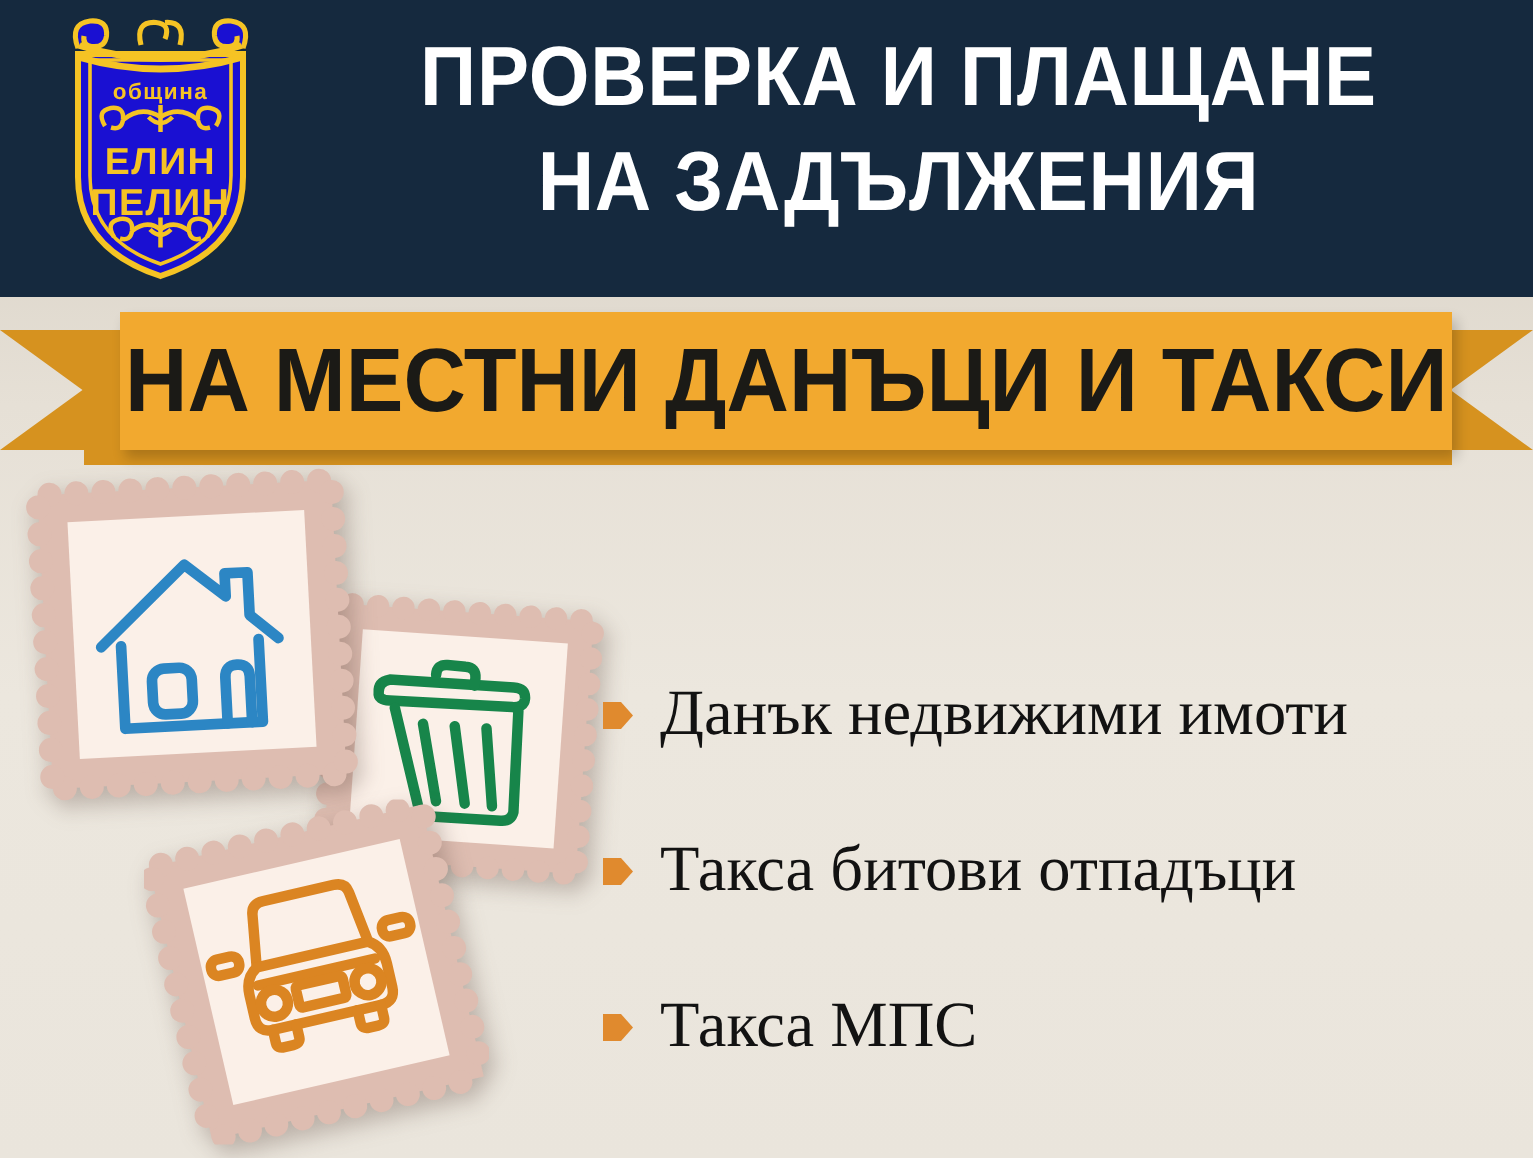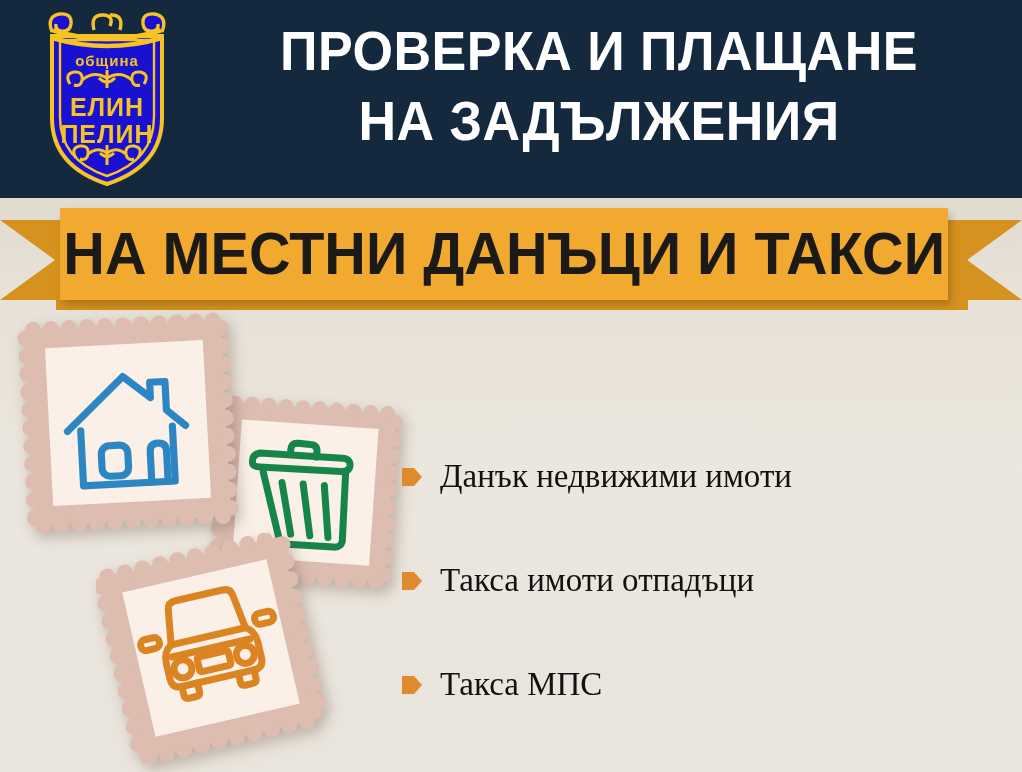--- a/index.html
+++ b/index.html
@@ -79,21 +79,21 @@
   #ribbon-underlay {
     position: absolute;
     left: 56px;
     top: 22px;
     width: 912px;
     height: 90px;
     background: #D6921F;
   }
   #ribbon-main {
     position: absolute;
-    left: 60px;
+    left: 80px;
     top: 10px;
     width: 888px;
     height: 92px;
     background: #F2A92F;
     box-shadow: 3px 5px 8px rgba(0,0,0,0.20);
     display: flex;
     align-items: center;
     justify-content: center;
   }
   #ribbon-text {
@@ -134,21 +134,21 @@
   .bullet-marker {
     flex: 0 0 auto;
     width: 20px;
     height: 22px;
     margin-right: 18px;
     margin-top: 2px;
   }
   .bullet-marker svg { display: block; }
   .bullet-label {
     font-family: "Liberation Serif", serif;
-    font-size: 33px;
+    font-size: 43px;
     line-height: 48px;
     color: #121212;
     white-space: nowrap;
   }
 </style>
 </head>
 <body>
 
 <div id="poster">
 
@@ -422,21 +422,21 @@
       </span>
       <span class="bullet-label">Данък недвижими имоти</span>
     </div>
 
     <div class="bullet-row">
       <span class="bullet-marker">
         <svg width="20" height="22" viewBox="0 0 20 22" xmlns="http://www.w3.org/2000/svg">
           <path d="M0 2 L12 2 L20 11 L12 20 L0 20 Z" fill="#E08A2E"></path>
         </svg>
       </span>
-      <span class="bullet-label">Такса имоти отпадъци</span>
+      <span class="bullet-label">Такса битови отпадъци</span>
     </div>
 
     <div class="bullet-row">
       <span class="bullet-marker">
         <svg width="20" height="22" viewBox="0 0 20 22" xmlns="http://www.w3.org/2000/svg">
           <path d="M0 2 L12 2 L20 11 L12 20 L0 20 Z" fill="#E08A2E"></path>
         </svg>
       </span>
       <span class="bullet-label">Такса МПС</span>
     </div>

